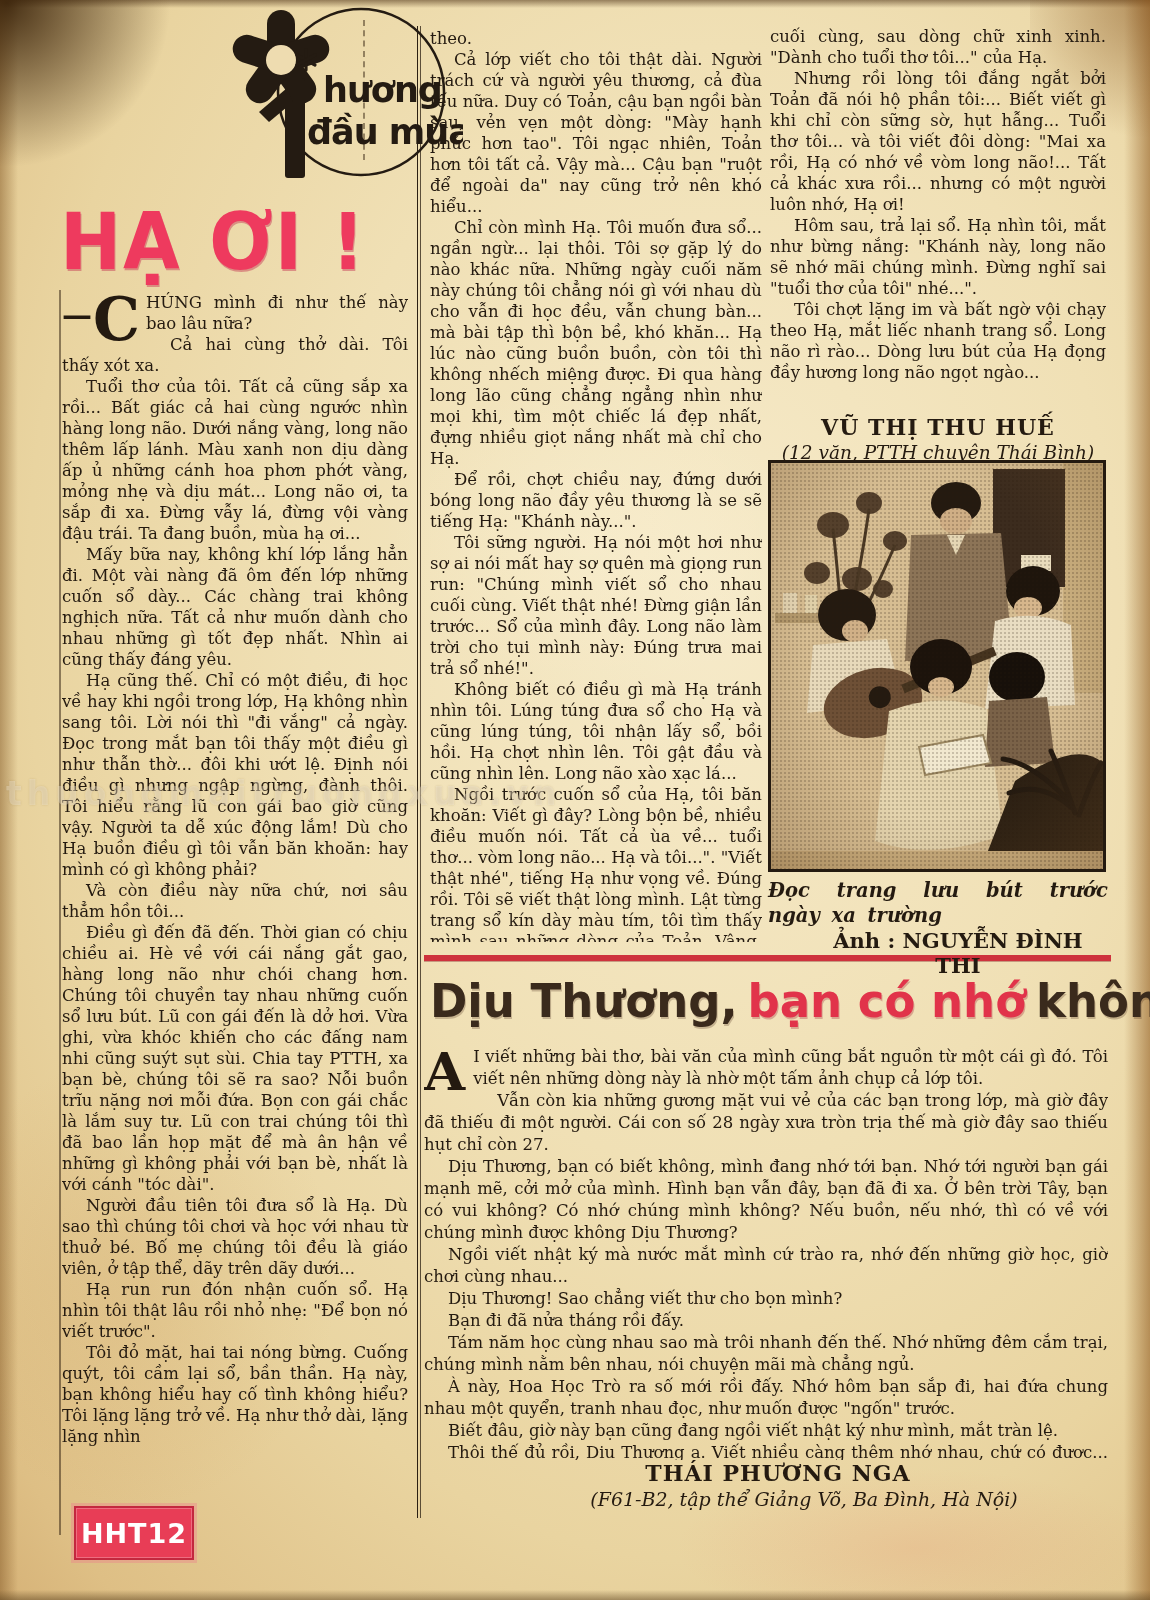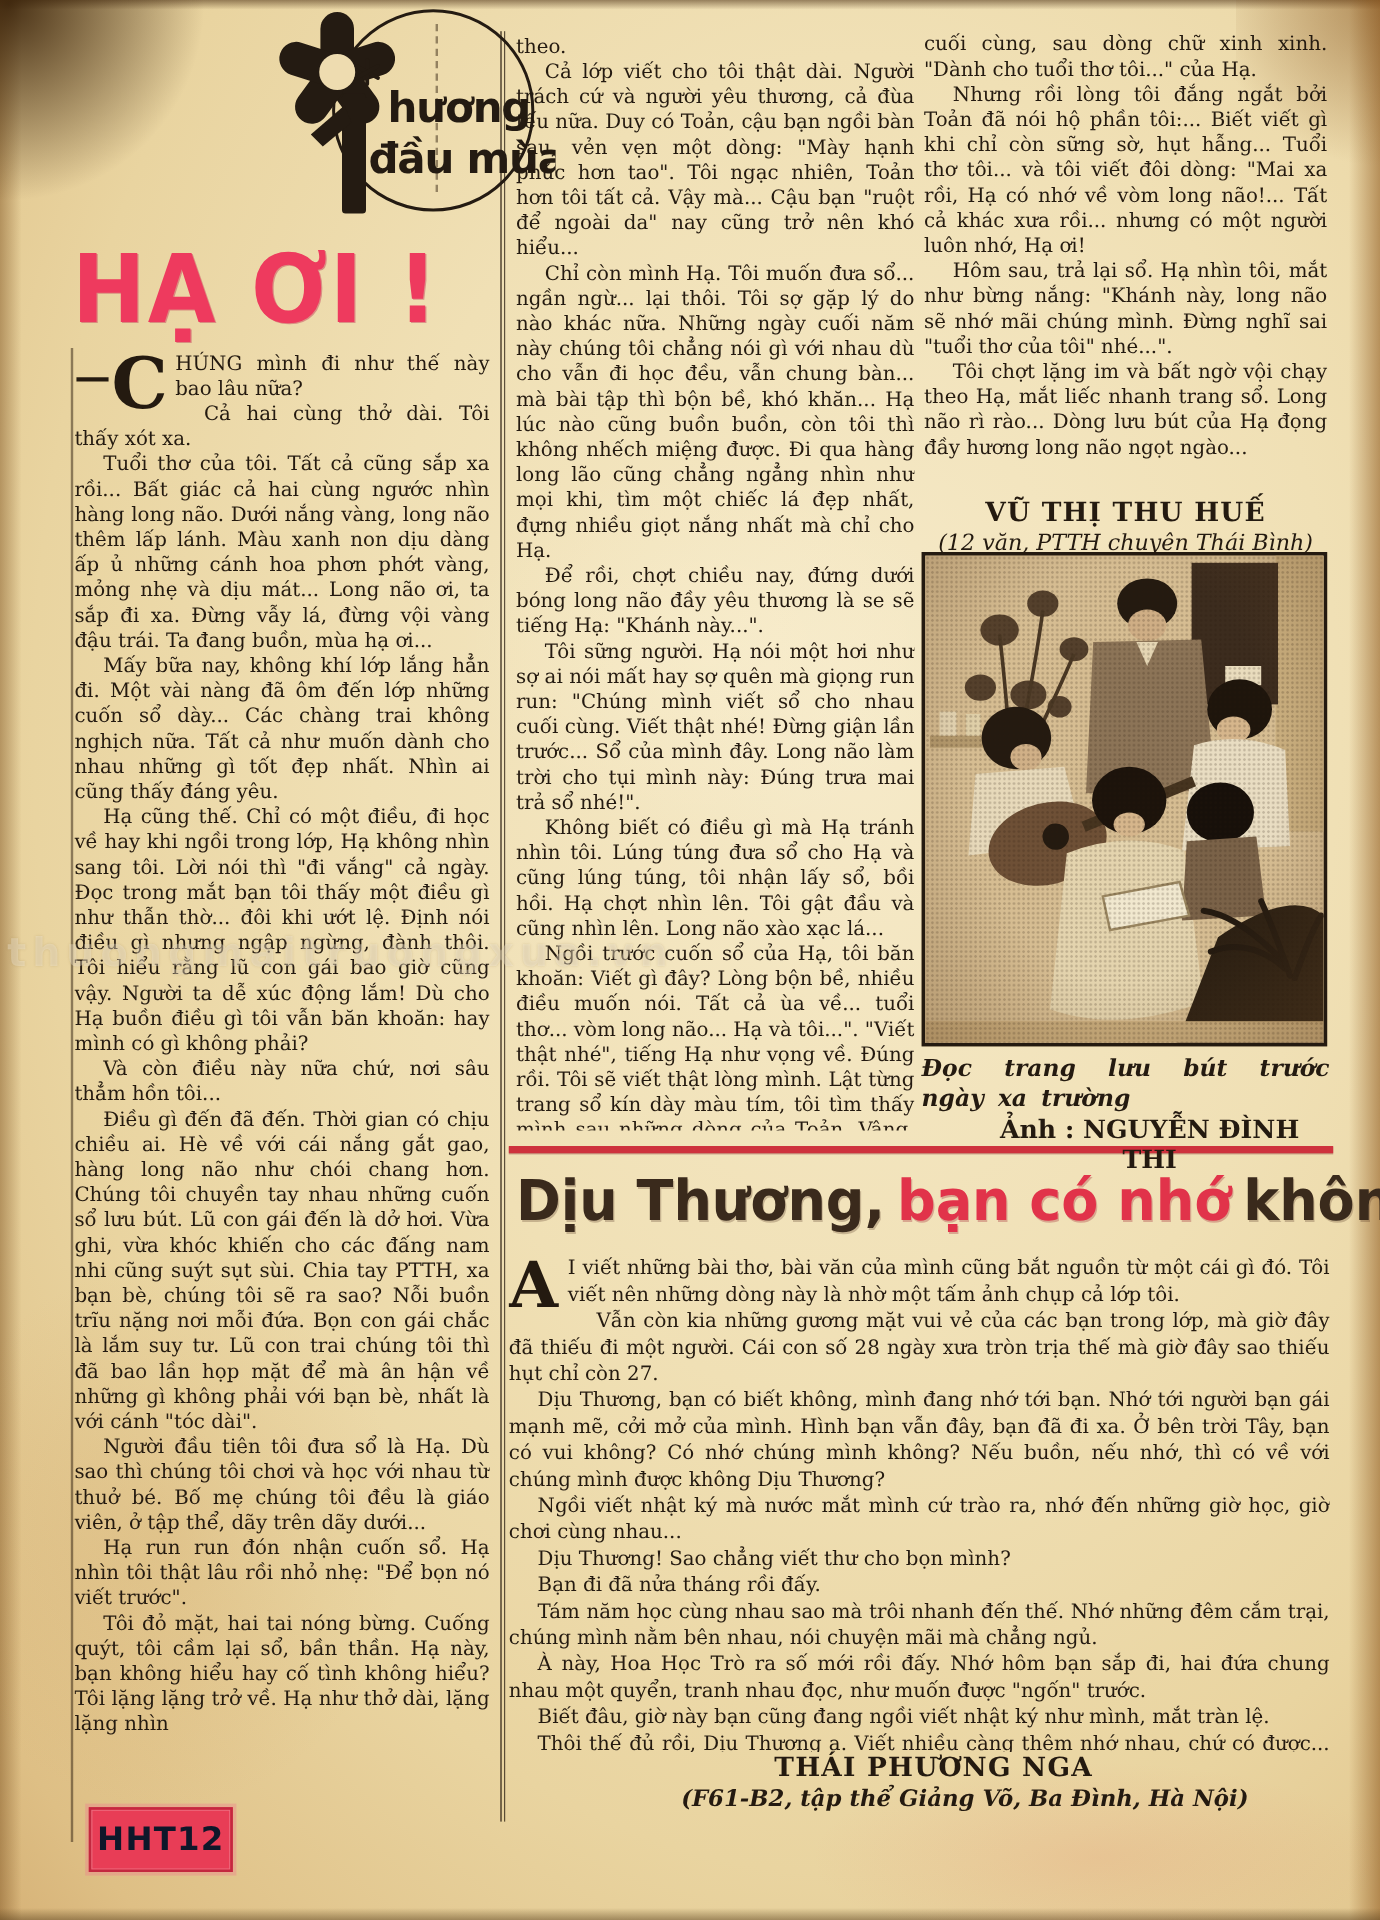--- a/index.html
+++ b/index.html
@@ -72,30 +72,30 @@
     position:absolute;left:430px;top:974px;width:684px;margin:0;
     font-family:"DejaVu Sans","Liberation Sans",sans-serif;
     font-weight:900;font-size:45px;line-height:52px;letter-spacing:0;
     color:#3a2a1c;white-space:nowrap;transform:scaleY(1.04);transform-origin:top left;
     text-shadow:1px 2px 0 rgba(70,40,25,.25);
   }
   .title2 .t2red{color:#e1334a;margin:0 10px;text-shadow:1px 2px 0 rgba(160,30,45,.3);}
   .article2{left:424px;top:1046px;width:684px;height:414px;font-size:16.5px;line-height:22px;}
   .author2{position:absolute;left:498px;top:1460px;width:612px;text-align:center;}
   .author2 .author-name{padding-right:52px;font-size:22px;}
-  .author2 .author-info{font-weight:700;font-size:19px;}
+  .author2 .author-info{font-weight:400;font-size:19px;}
 
   
   .badge{
     position:absolute;left:74px;top:1506px;width:116px;height:50px;
     background:#e83d56;border:2px solid #c3283f;
     box-shadow:0 0 0 3px rgba(238,120,140,.35), inset 0 0 0 1px rgba(255,255,255,.25);
     display:flex;align-items:center;justify-content:center;
     font-family:"DejaVu Sans","Liberation Sans",sans-serif;
-    font-weight:900;font-size:27px;letter-spacing:1px;color:#0f172a;
+    font-weight:900;font-size:27px;letter-spacing:1px;color:#ffffff;
   }
 
   
   .watermark{
     position:absolute;left:0;top:768px;width:100%;text-align:left;margin:6px;
     font-family:"DejaVu Sans","Liberation Sans",sans-serif;
     font-weight:700;font-size:33px;letter-spacing:5px;
     color:rgba(255,250,235,.32);text-shadow:0 0 2px rgba(140,110,60,.25);
     pointer-events:none;
   }

